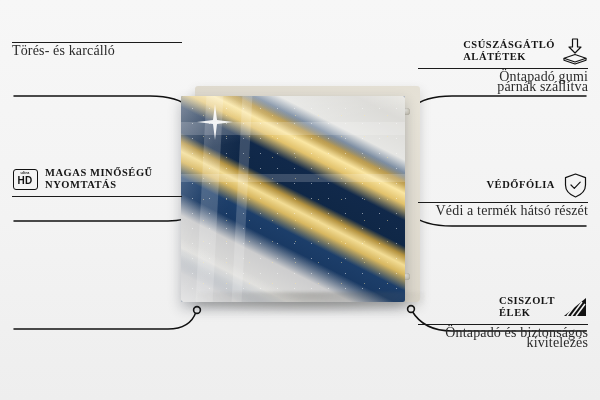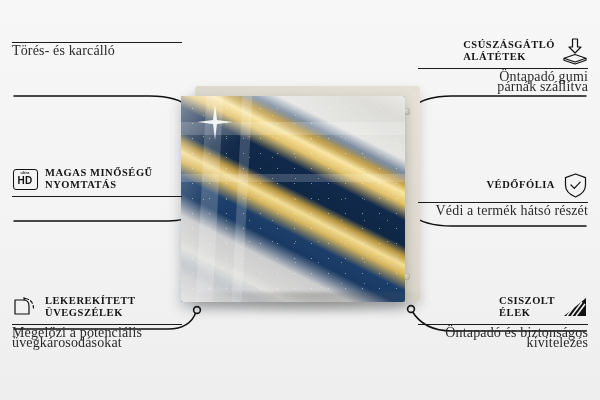--- a/index.html
+++ b/index.html
@@ -160,40 +160,20 @@
         </div>
       </div>
       <div>
         <div class="ttl">MAGAS MINŐSÉGŰ</div>
         <div class="ttl">NYOMTATÁS</div>
       </div>
     </div>
     <div class="rule"></div>
   </div>
 
-  <div class="feature left" id="f-edges">
-    <div class="row">
-      <div class="ico">
-        <svg width="26" height="22" viewBox="0 0 26 22">
-          <g fill="none" stroke="#111" stroke-width="1.2" stroke-linejoin="round" stroke-linecap="round">
-            <path d="M3 4 V18 H17 V10 Q17 4 11 4 Z"></path>
-            <path d="M13 2.5 Q21 3.5 21.5 12" stroke-dasharray="3.4 2.4"></path>
-            <path d="M11.4 1 L14.6 2.6 L11.6 4.6 Z" fill="#111" stroke="none"></path>
-          </g>
-        </svg>
-      </div>
-      <div>
-        <div class="ttl">LEKEREKÍTETT</div>
-        <div class="ttl">ÜVEGSZÉLEK</div>
-      </div>
-    </div>
-    <div class="rule"></div>
-    <div class="sub">Megelőzi a potenciális</div>
-    <div class="sub">üvegkárosodásokat</div>
-  </div>
 
   <div class="feature right" id="f-pads">
     <div class="row">
       <div>
         <div class="ttl">CSÚSZÁSGÁTLÓ</div>
         <div class="ttl">ALÁTÉTEK</div>
       </div>
       <div class="ico">
         <svg width="26" height="26" viewBox="0 0 26 26">
           <g fill="none" stroke="#111" stroke-width="1.2" stroke-linejoin="round">

